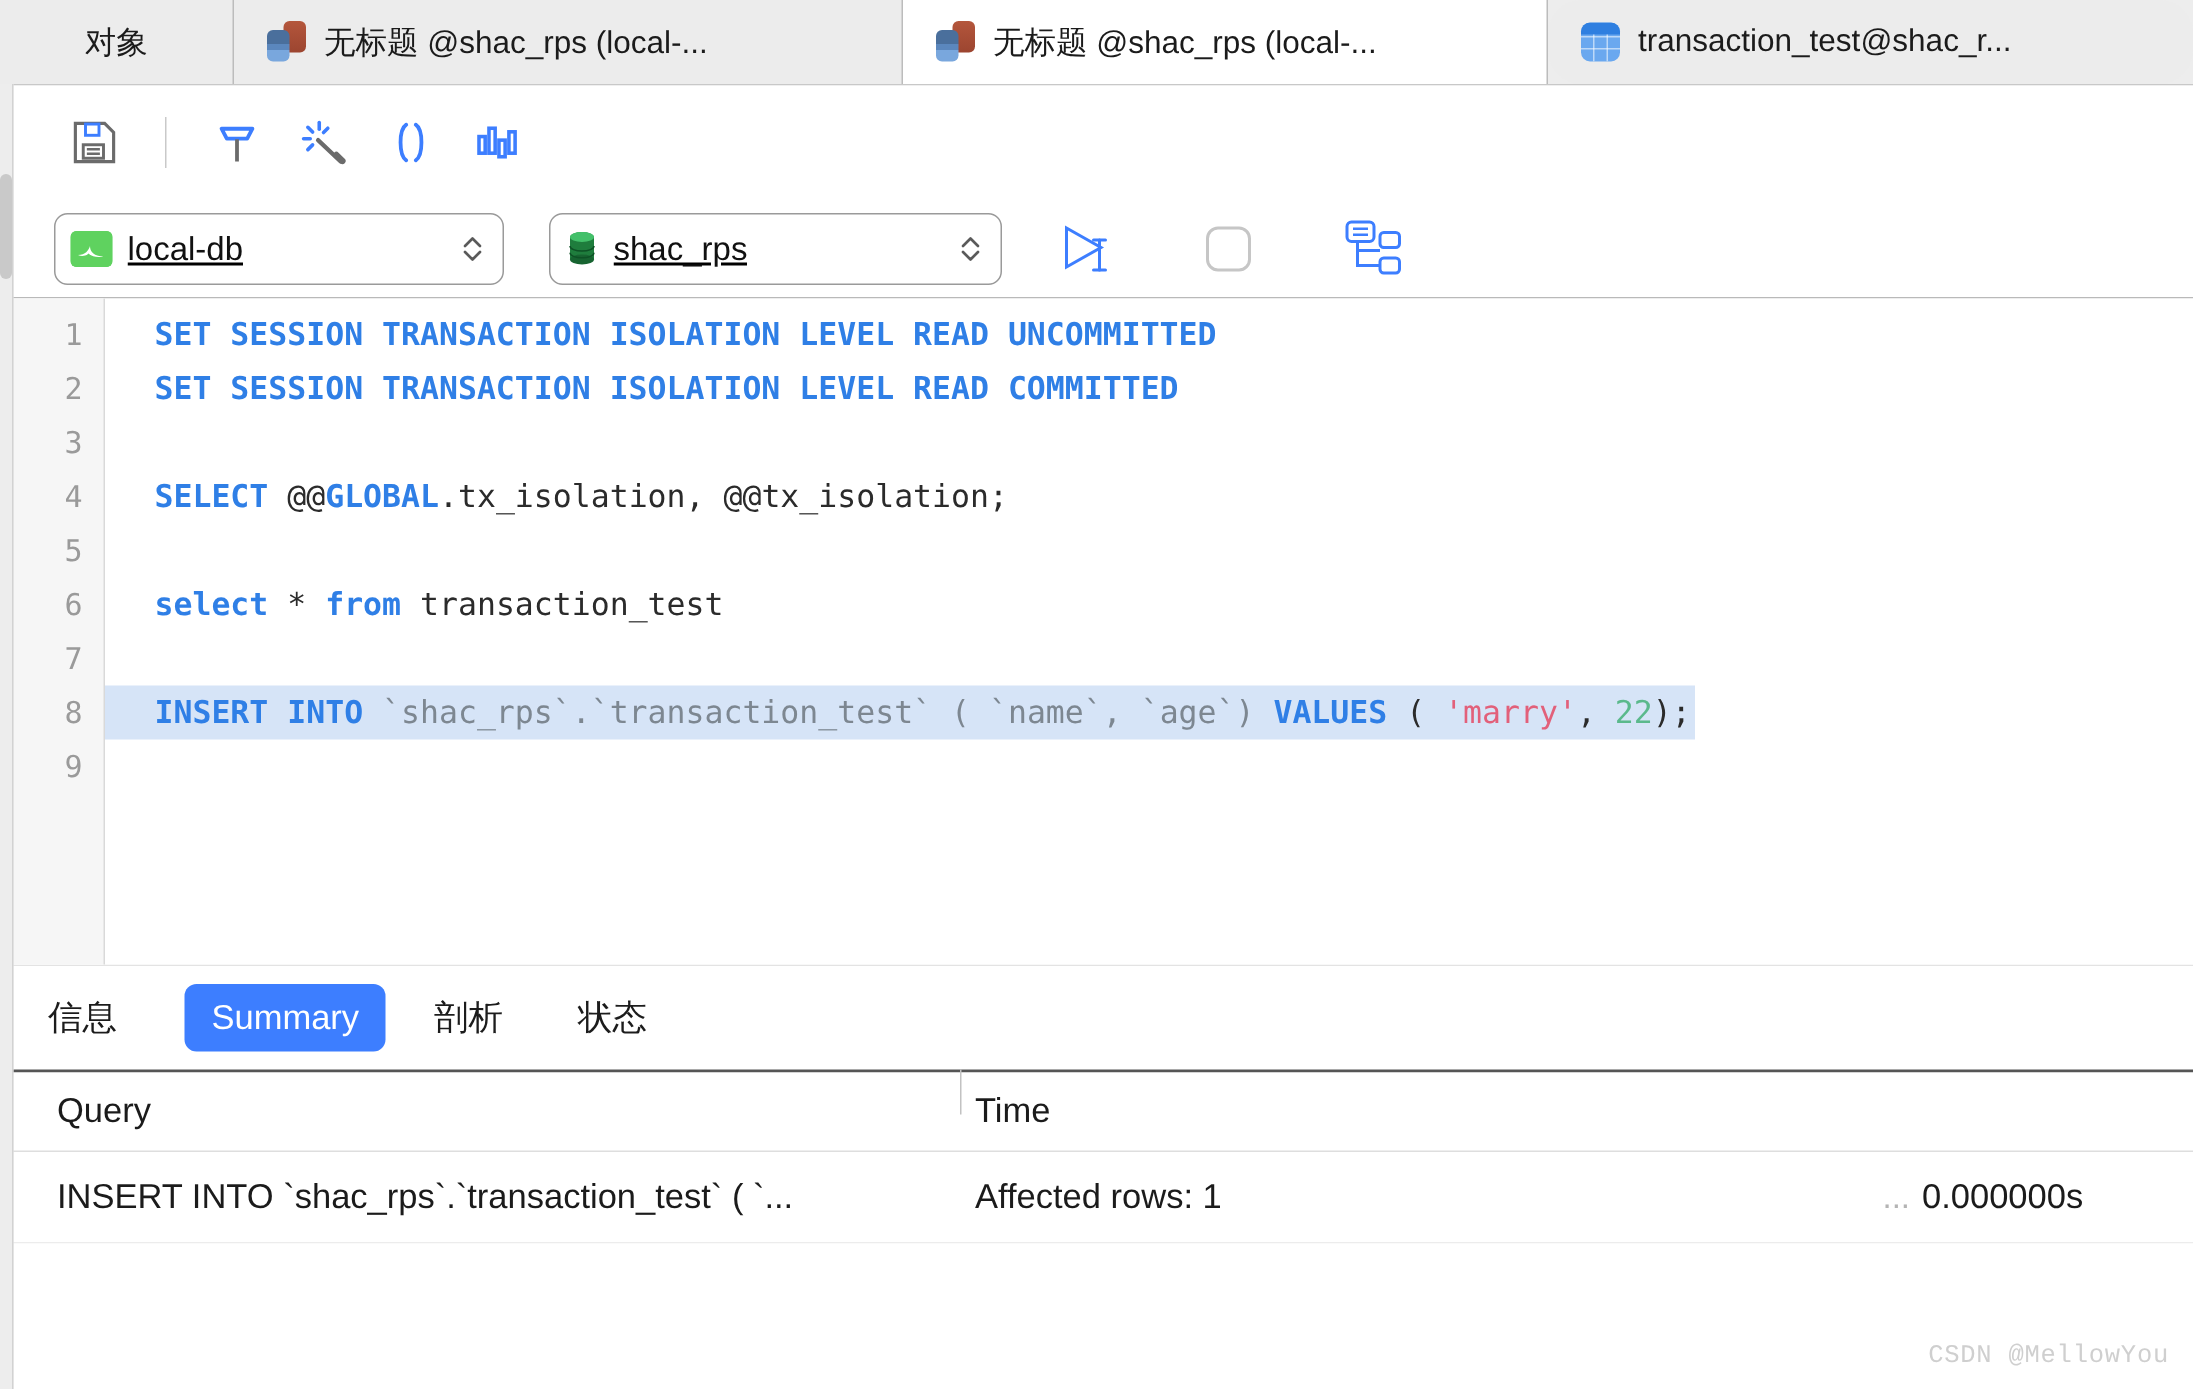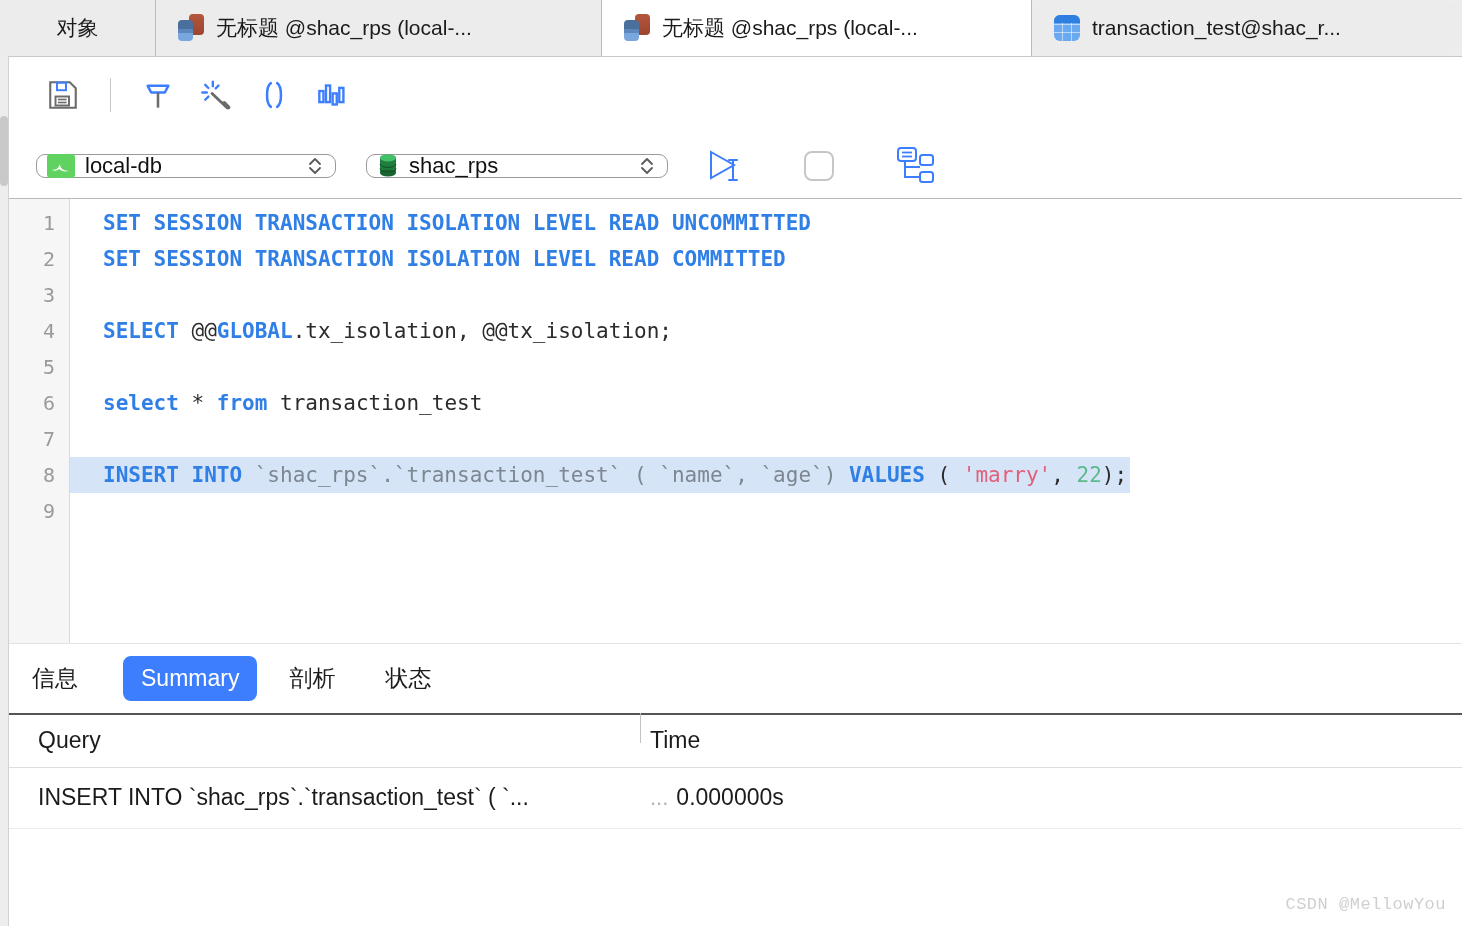--- a/index.html
+++ b/index.html
@@ -39,22 +39,22 @@
   
   .toolbar{height:76px;flex:0 0 76px;display:flex;align-items:center;gap:0;
      padding-left:34px;background:#ffffff;}
   .tbtn{width:58px;height:58px;display:flex;align-items:center;justify-content:center;
         border-radius:6px;cursor:default;}
   .tsep{width:1px;height:34px;background:#c9c9c9;margin:0 18px;}
 
   
   .connrow{height:66px;flex:0 0 66px;display:flex;align-items:center;padding-left:36px;
      gap:30px;background:#ffffff;border-bottom:1px solid #b9b9b9;box-sizing:border-box;}
-  .combo{height:24px;border:1px solid #9a9a9a;border-radius:9px;background:#fff;
-     display:flex;align-items:center;padding:0 8px 0 10px;box-sizing:border-box;}
+  .combo{height:48px;border:1px solid #9a9a9a;border-radius:9px;background:#fff;
+     display:flex;align-items:center;padding:0 8px 0 10px;box-sizing:border-box;text-decoration:underline;}
   .combo .cl{font-size:22px;color:#111;margin-left:10px;white-space:nowrap;overflow:hidden;}
   .combo .spin{margin-left:auto;width:24px;display:flex;flex-direction:column;
      align-items:center;justify-content:center;gap:3px;color:#444;}
   .combo1{width:300px;}
   .combo2{width:302px;}
   .dolphin{width:28px;height:24px;border-radius:4px;background:#5fd25f;position:relative;overflow:hidden;flex:0 0 28px;}
   .dbcyl{width:22px;height:26px;flex:0 0 22px;position:relative;}
 
   
   .editorwrap{flex:1 1 auto;display:flex;background:#ffffff;min-height:0;position:relative;}
@@ -313,20 +313,23 @@
     <div class="rhead">
       <div class="c-query hdrtxt">Query</div>
       <div class="c-time hdrtxt">
         <span class="vdiv"></span>
         <span>Time</span>
       </div>
     </div>
 
     <div class="rrow">
       <div class="c-query">INSERT INTO `shac_rps`.`transaction_test` ( `...</div>
+      <div class="c-msg">
+        <span>Affected rows: 1</span>
+      </div>
       <div class="c-time">
         <span class="ell">...</span>
         <span>0.000000s</span>
       </div>
     </div>
   </div>
 
   <div class="filler"></div>
 
   <div class="edge">

